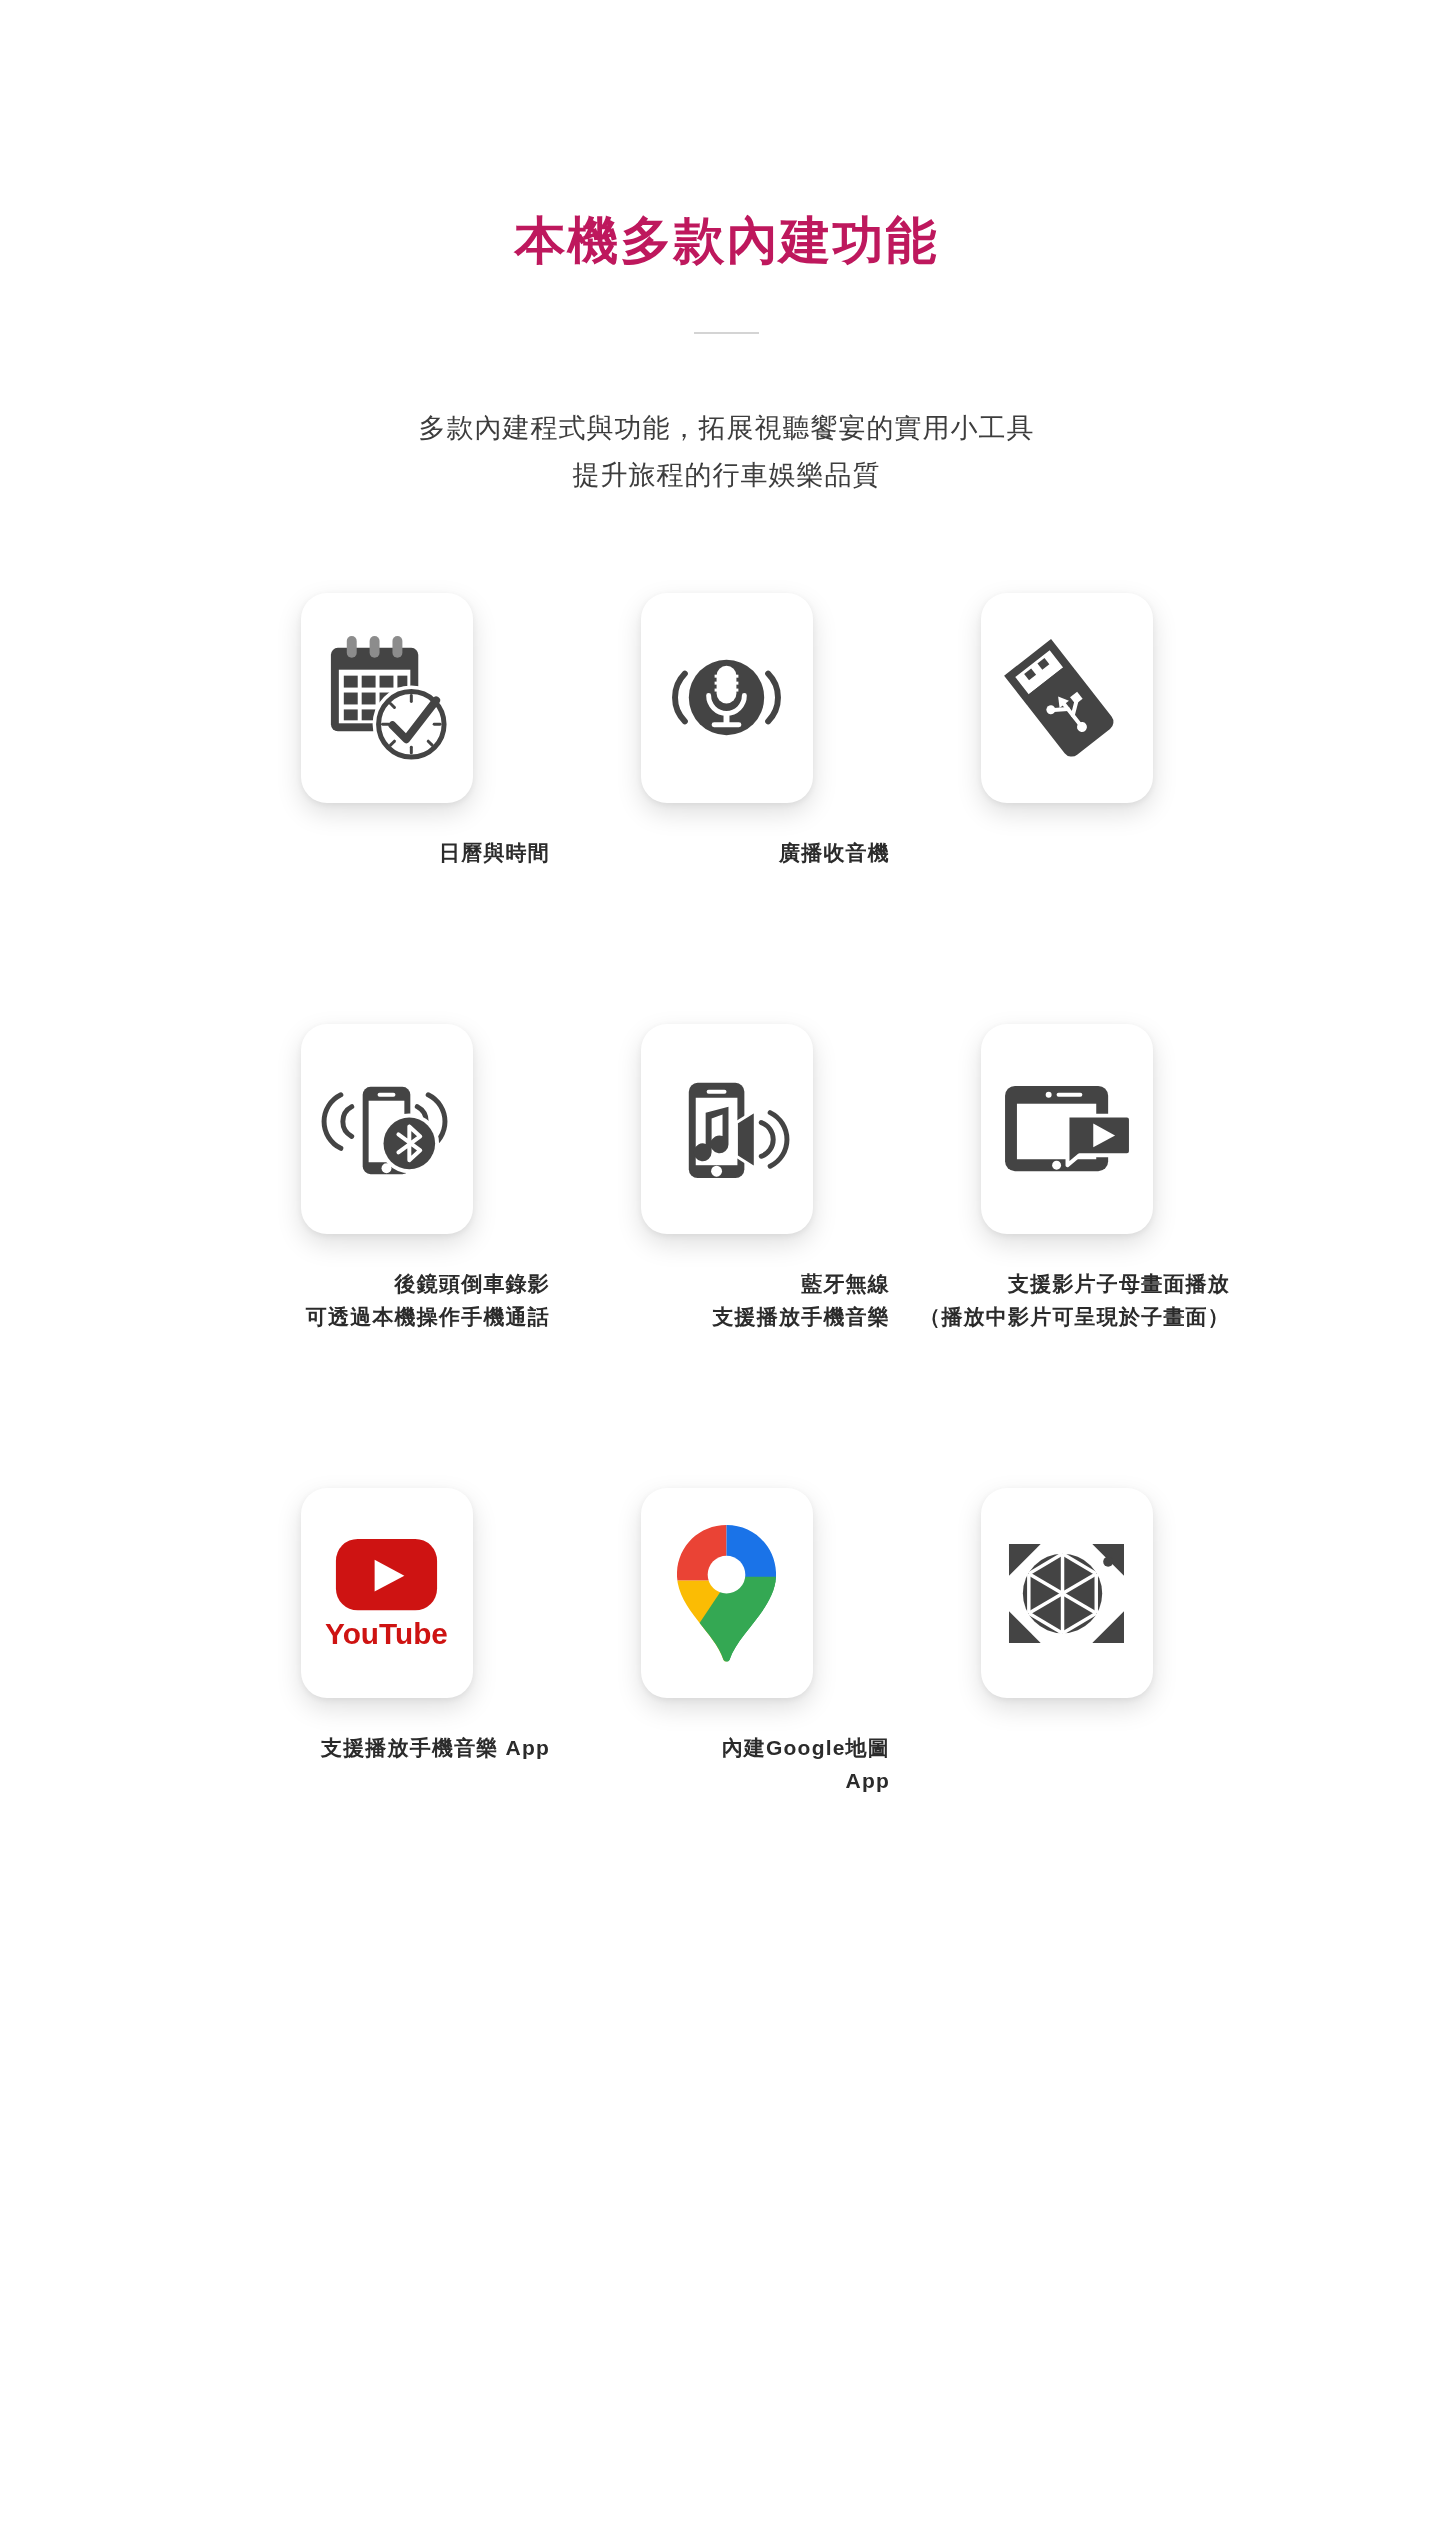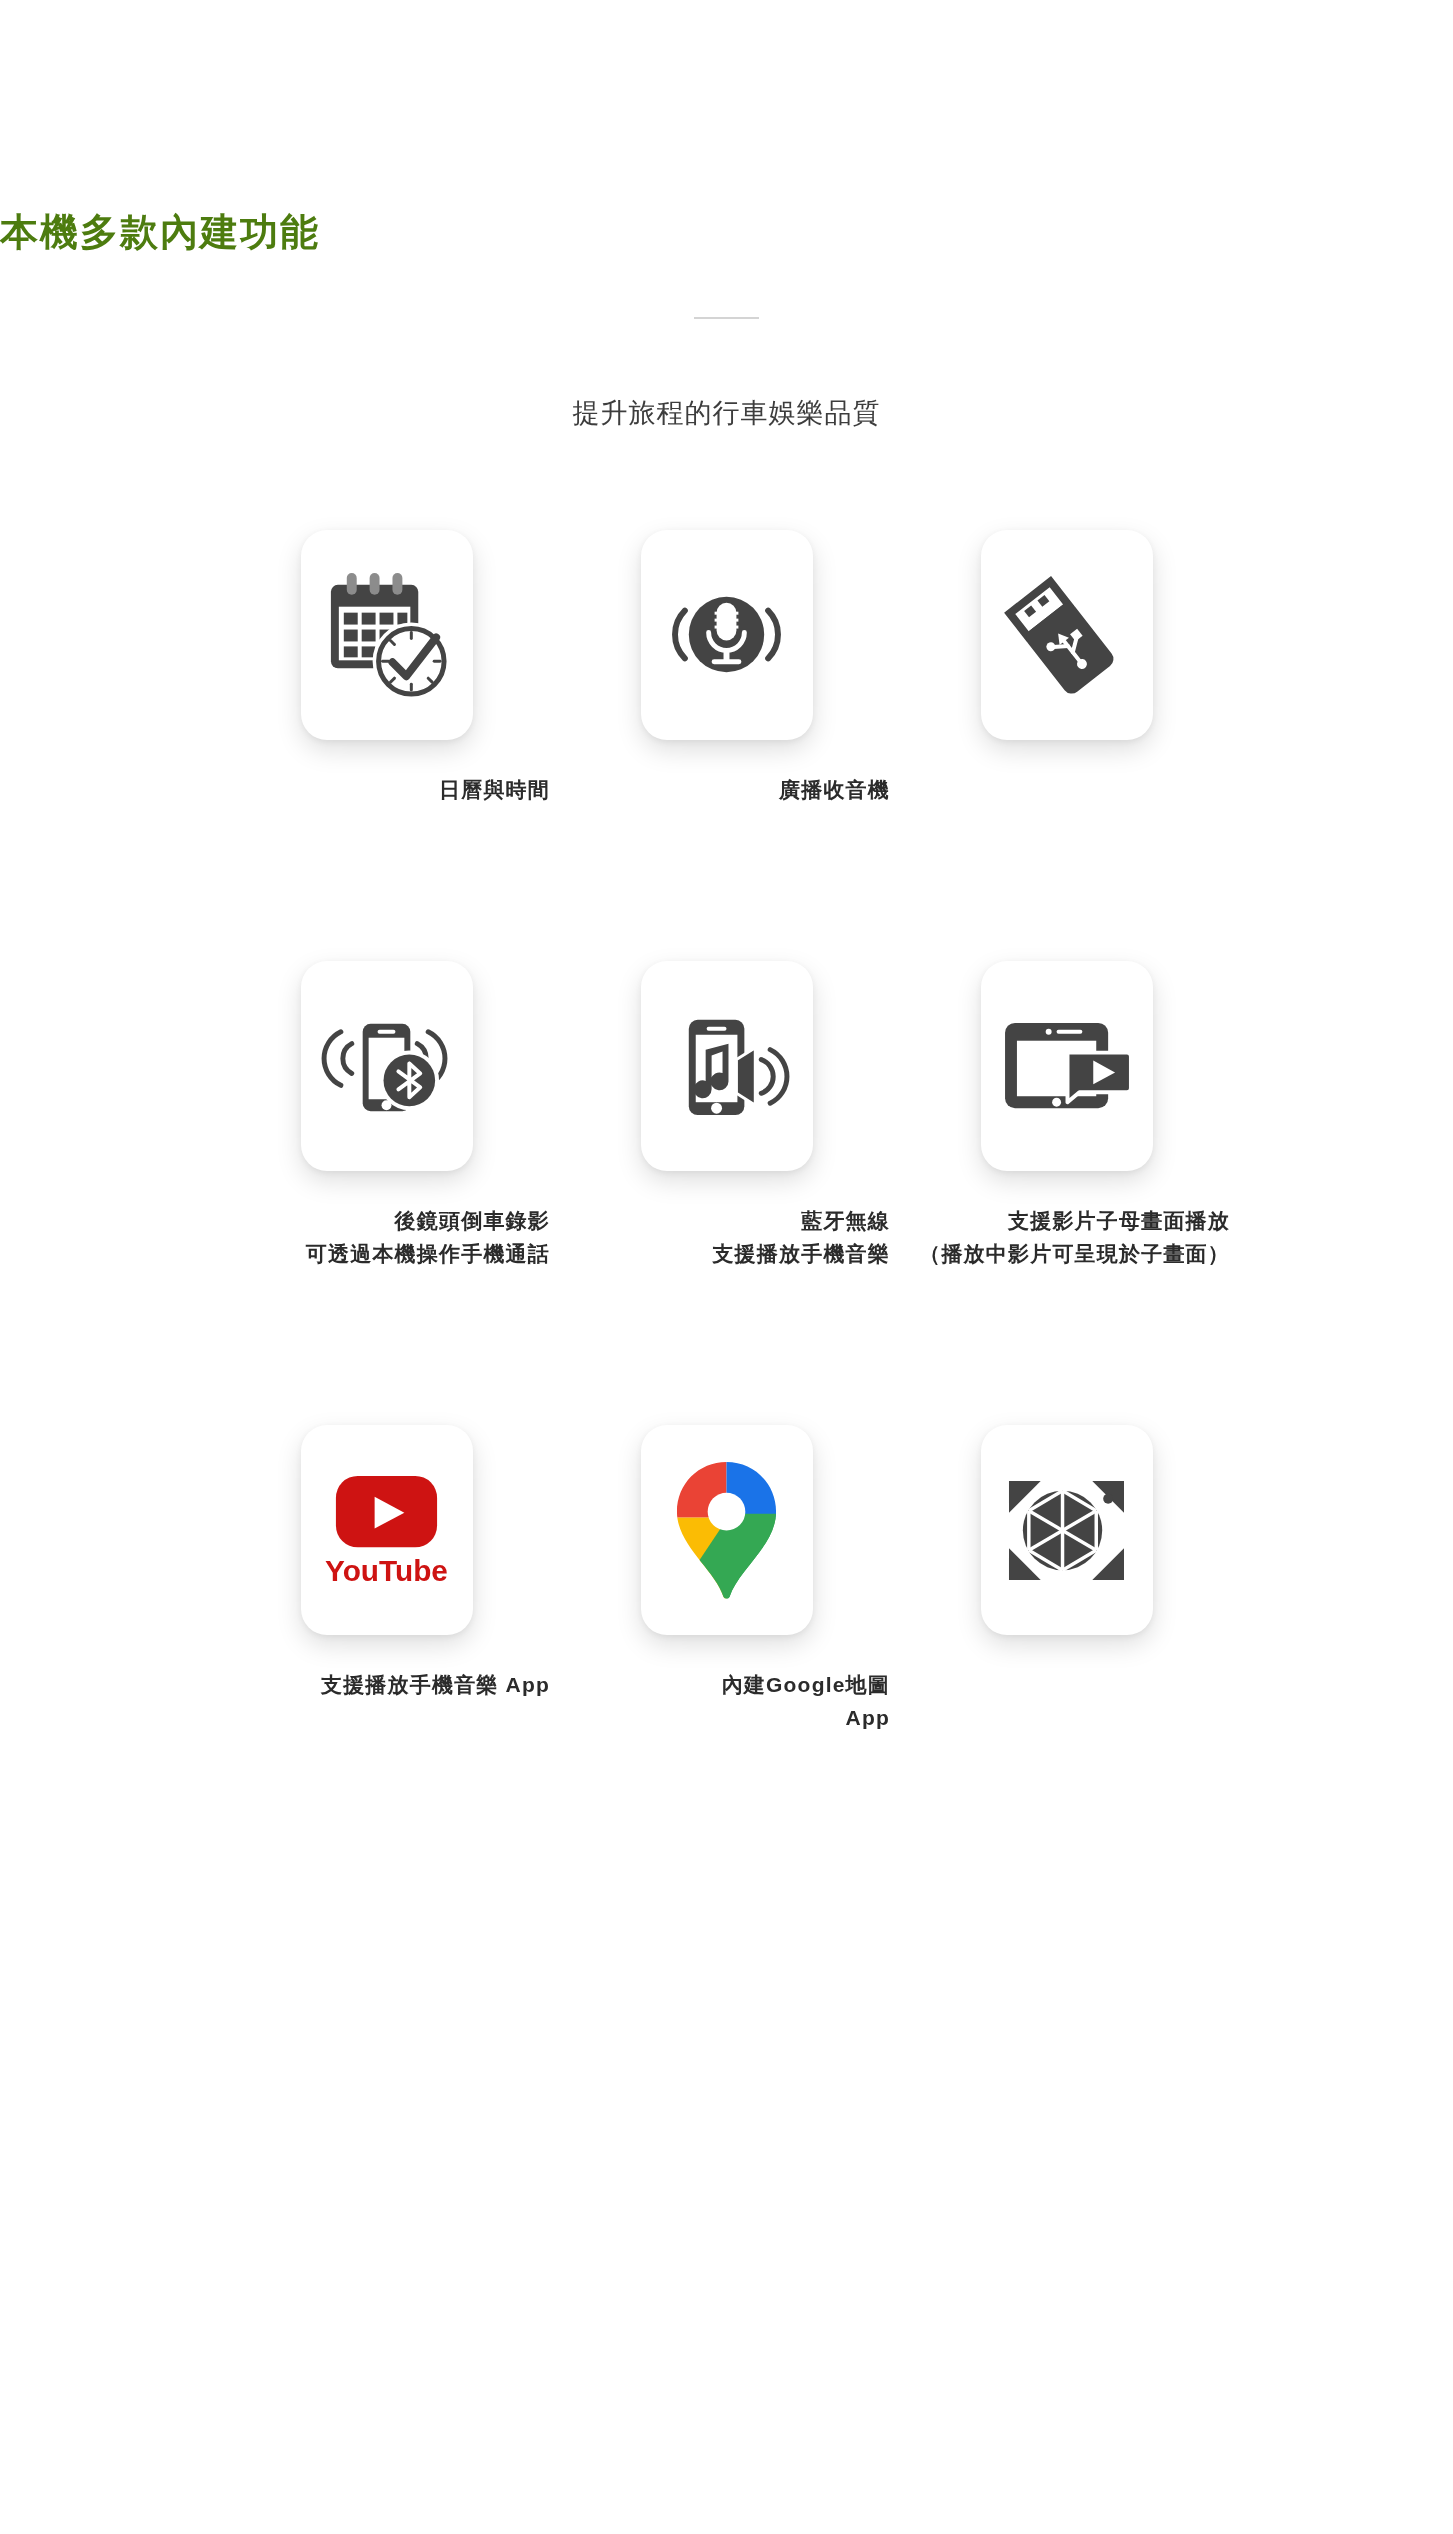--- a/index.html
+++ b/index.html
@@ -19,25 +19,25 @@
   .page {
     width: 1453px;
     min-height: 2534px;
     position: relative;
     padding-top: 210px;
     background: #ffffff;
   }
 
   
   .page-title {
-    text-align: left;
-    font-size: 38px;
+    text-align: center;
+    font-size: 51px;
     font-weight: 700;
     letter-spacing: 2px;
-    color: #4d7c0f;
+    color: #be185d;
     line-height: 1.2;
   }
 
   .title-rule {
     width: 65px;
     height: 2px;
     background: #d4d4d4;
     margin: 61px auto 0 auto;
   }
 
@@ -105,20 +105,21 @@
 </head>
 <body>
 
 <div class="page">
 
   <h1 class="page-title">本機多款內建功能</h1>
 
   <div class="title-rule"></div>
 
   <div class="subtitle">
+    <span class="line">多款內建程式與功能，拓展視聽饗宴的實用小工具</span>
     <span class="line">提升旅程的行車娛樂品質</span>
   </div>
 
   <div class="feature-grid">
 
     <div class="feature-cell">
       <div class="tile">
         <svg width="139" height="139" viewBox="0 0 140 140">
           <g fill="#444444">
             <rect x="14" y="20" width="88" height="84" rx="7"></rect>

